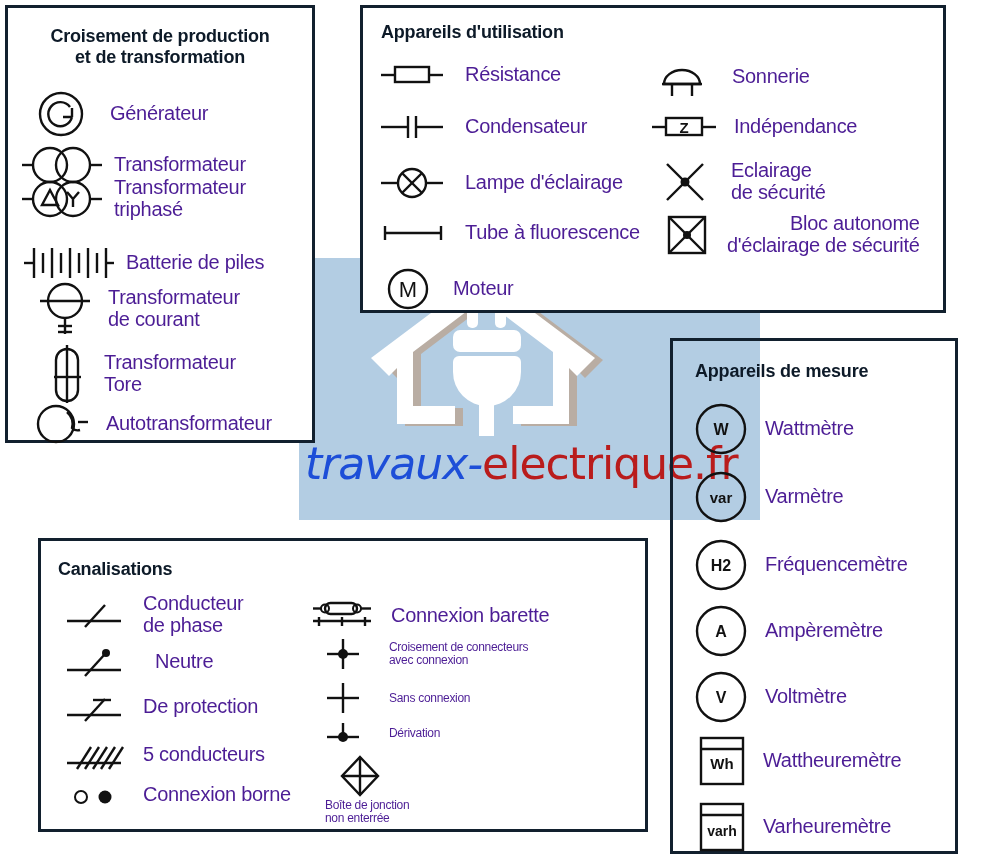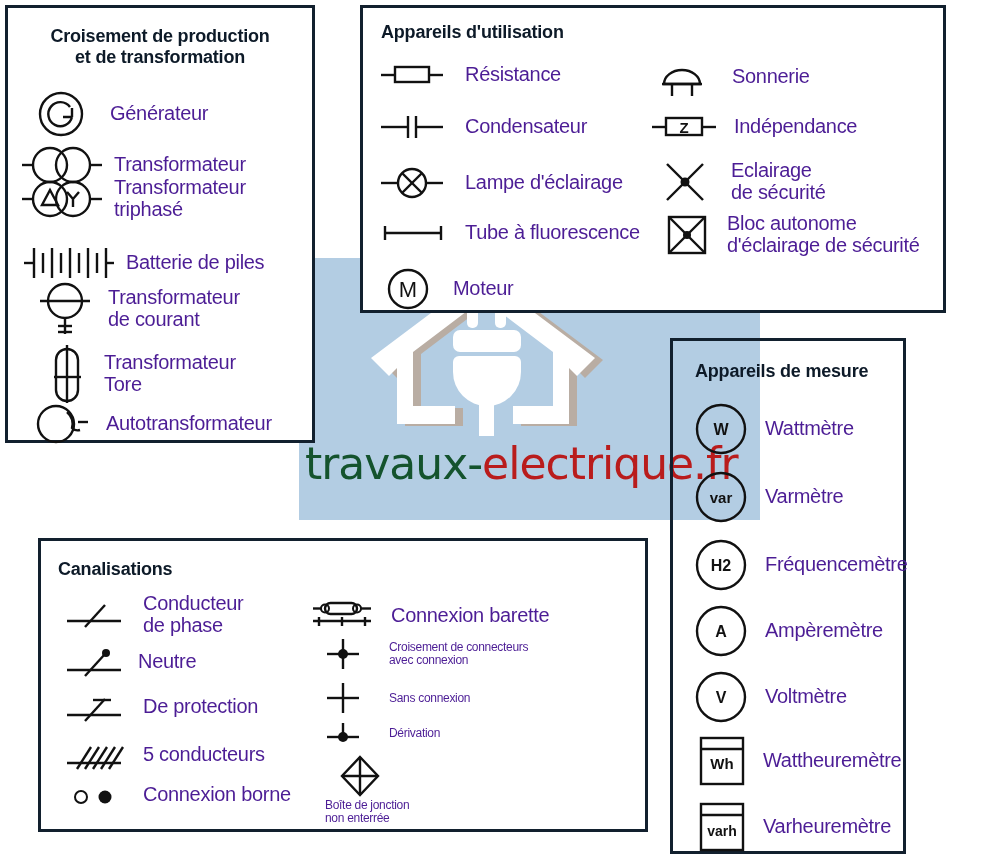--- a/index.html
+++ b/index.html
@@ -44,32 +44,32 @@
     z-index:0;
   }
   #wm-logo{position:absolute;}
   #wm-text{
     position:absolute;
     font-size:44px;
     font-family:"DejaVu Sans",sans-serif;
     letter-spacing:-1px;
     white-space:nowrap;
   }
-  .wm-a{color:#14532d;}
+  .wm-a{color:#1d4ed8;font-style:italic;}
   .wm-b{color:#b91c1c;}
 
   
   #panel-production,#panel-utilisation,#panel-mesure,#panel-canalisations{z-index:2;}
   .panel-bg{position:absolute;inset:0;background:#ffffff;z-index:-1;}
   .panel-bg.transparent{background:transparent;}
 
   
   #panel-production{left:5px;top:5px;width:310px;height:438px;}
   #panel-utilisation{left:360px;top:5px;width:586px;height:308px;}
-  #panel-mesure{left:670px;top:338px;width:236px;height:516px;}
+  #panel-mesure{left:670px;top:338px;width:288px;height:516px;}
   #panel-canalisations{left:38px;top:538px;width:610px;height:294px;}
 
   svg{display:block;overflow:visible;}
   .st{fill:none;stroke:#111;stroke-width:2.4;}
   .stf{fill:#111;stroke:none;}
   .stn{fill:none;stroke:#111;stroke-width:2;}
   .glyph{font-family:"Liberation Sans",sans-serif;font-weight:bold;fill:#111;}
 </style>
 </head>
 <body>
@@ -280,21 +280,21 @@
       <svg width="52" height="48" viewBox="0 0 52 48">
         <line x1="8" y1="6" x2="44" y2="42" class="st" stroke-width="3"></line>
         <line x1="44" y1="6" x2="8" y2="42" class="st" stroke-width="3"></line>
         <circle cx="26" cy="24" r="4.5" class="stf"></circle>
       </svg>
     </span>
     <span class="lbl" style="margin-left:20px;">Eclairage
 de sécurité</span>
   </div>
 
-  <div class="row" style="position:absolute;left:300px;top:203px;">
+  <div class="row" style="position:absolute;left:300px;top:203px;text-align:right;">
     <span class="sym">
       <svg width="48" height="48" viewBox="0 0 48 48">
         <rect x="6" y="6" width="36" height="36" class="st" stroke-width="3"></rect>
         <line x1="6" y1="6" x2="42" y2="42" class="st"></line>
         <line x1="42" y1="6" x2="6" y2="42" class="st"></line>
         <circle cx="24" cy="24" r="4" class="stf"></circle>
       </svg>
     </span>
     <span class="lbl" style="margin-left:16px;">Bloc autonome
 d'éclairage de sécurité</span>
@@ -394,21 +394,21 @@
   </div>
 
   <div class="row" style="position:absolute;left:22px;top:105px;">
     <span class="sym">
       <svg width="64" height="32" viewBox="0 0 64 32">
         <line x1="4" y1="24" x2="58" y2="24" class="st"></line>
         <line x1="22" y1="30" x2="42" y2="8" class="st"></line>
         <circle cx="43" cy="7" r="4" class="stf"></circle>
       </svg>
     </span>
-    <span class="lbl" style="margin-left:11px;">Neutre</span>
+    <span class="lbl" style="margin-left:28px;">Neutre</span>
   </div>
 
   <div class="row" style="position:absolute;left:22px;top:150px;">
     <span class="sym">
       <svg width="64" height="32" viewBox="0 0 64 32">
         <line x1="4" y1="24" x2="58" y2="24" class="st"></line>
         <line x1="22" y1="30" x2="42" y2="8" class="st"></line>
         <line x1="30" y1="9" x2="48" y2="9" class="st"></line>
       </svg>
     </span>

